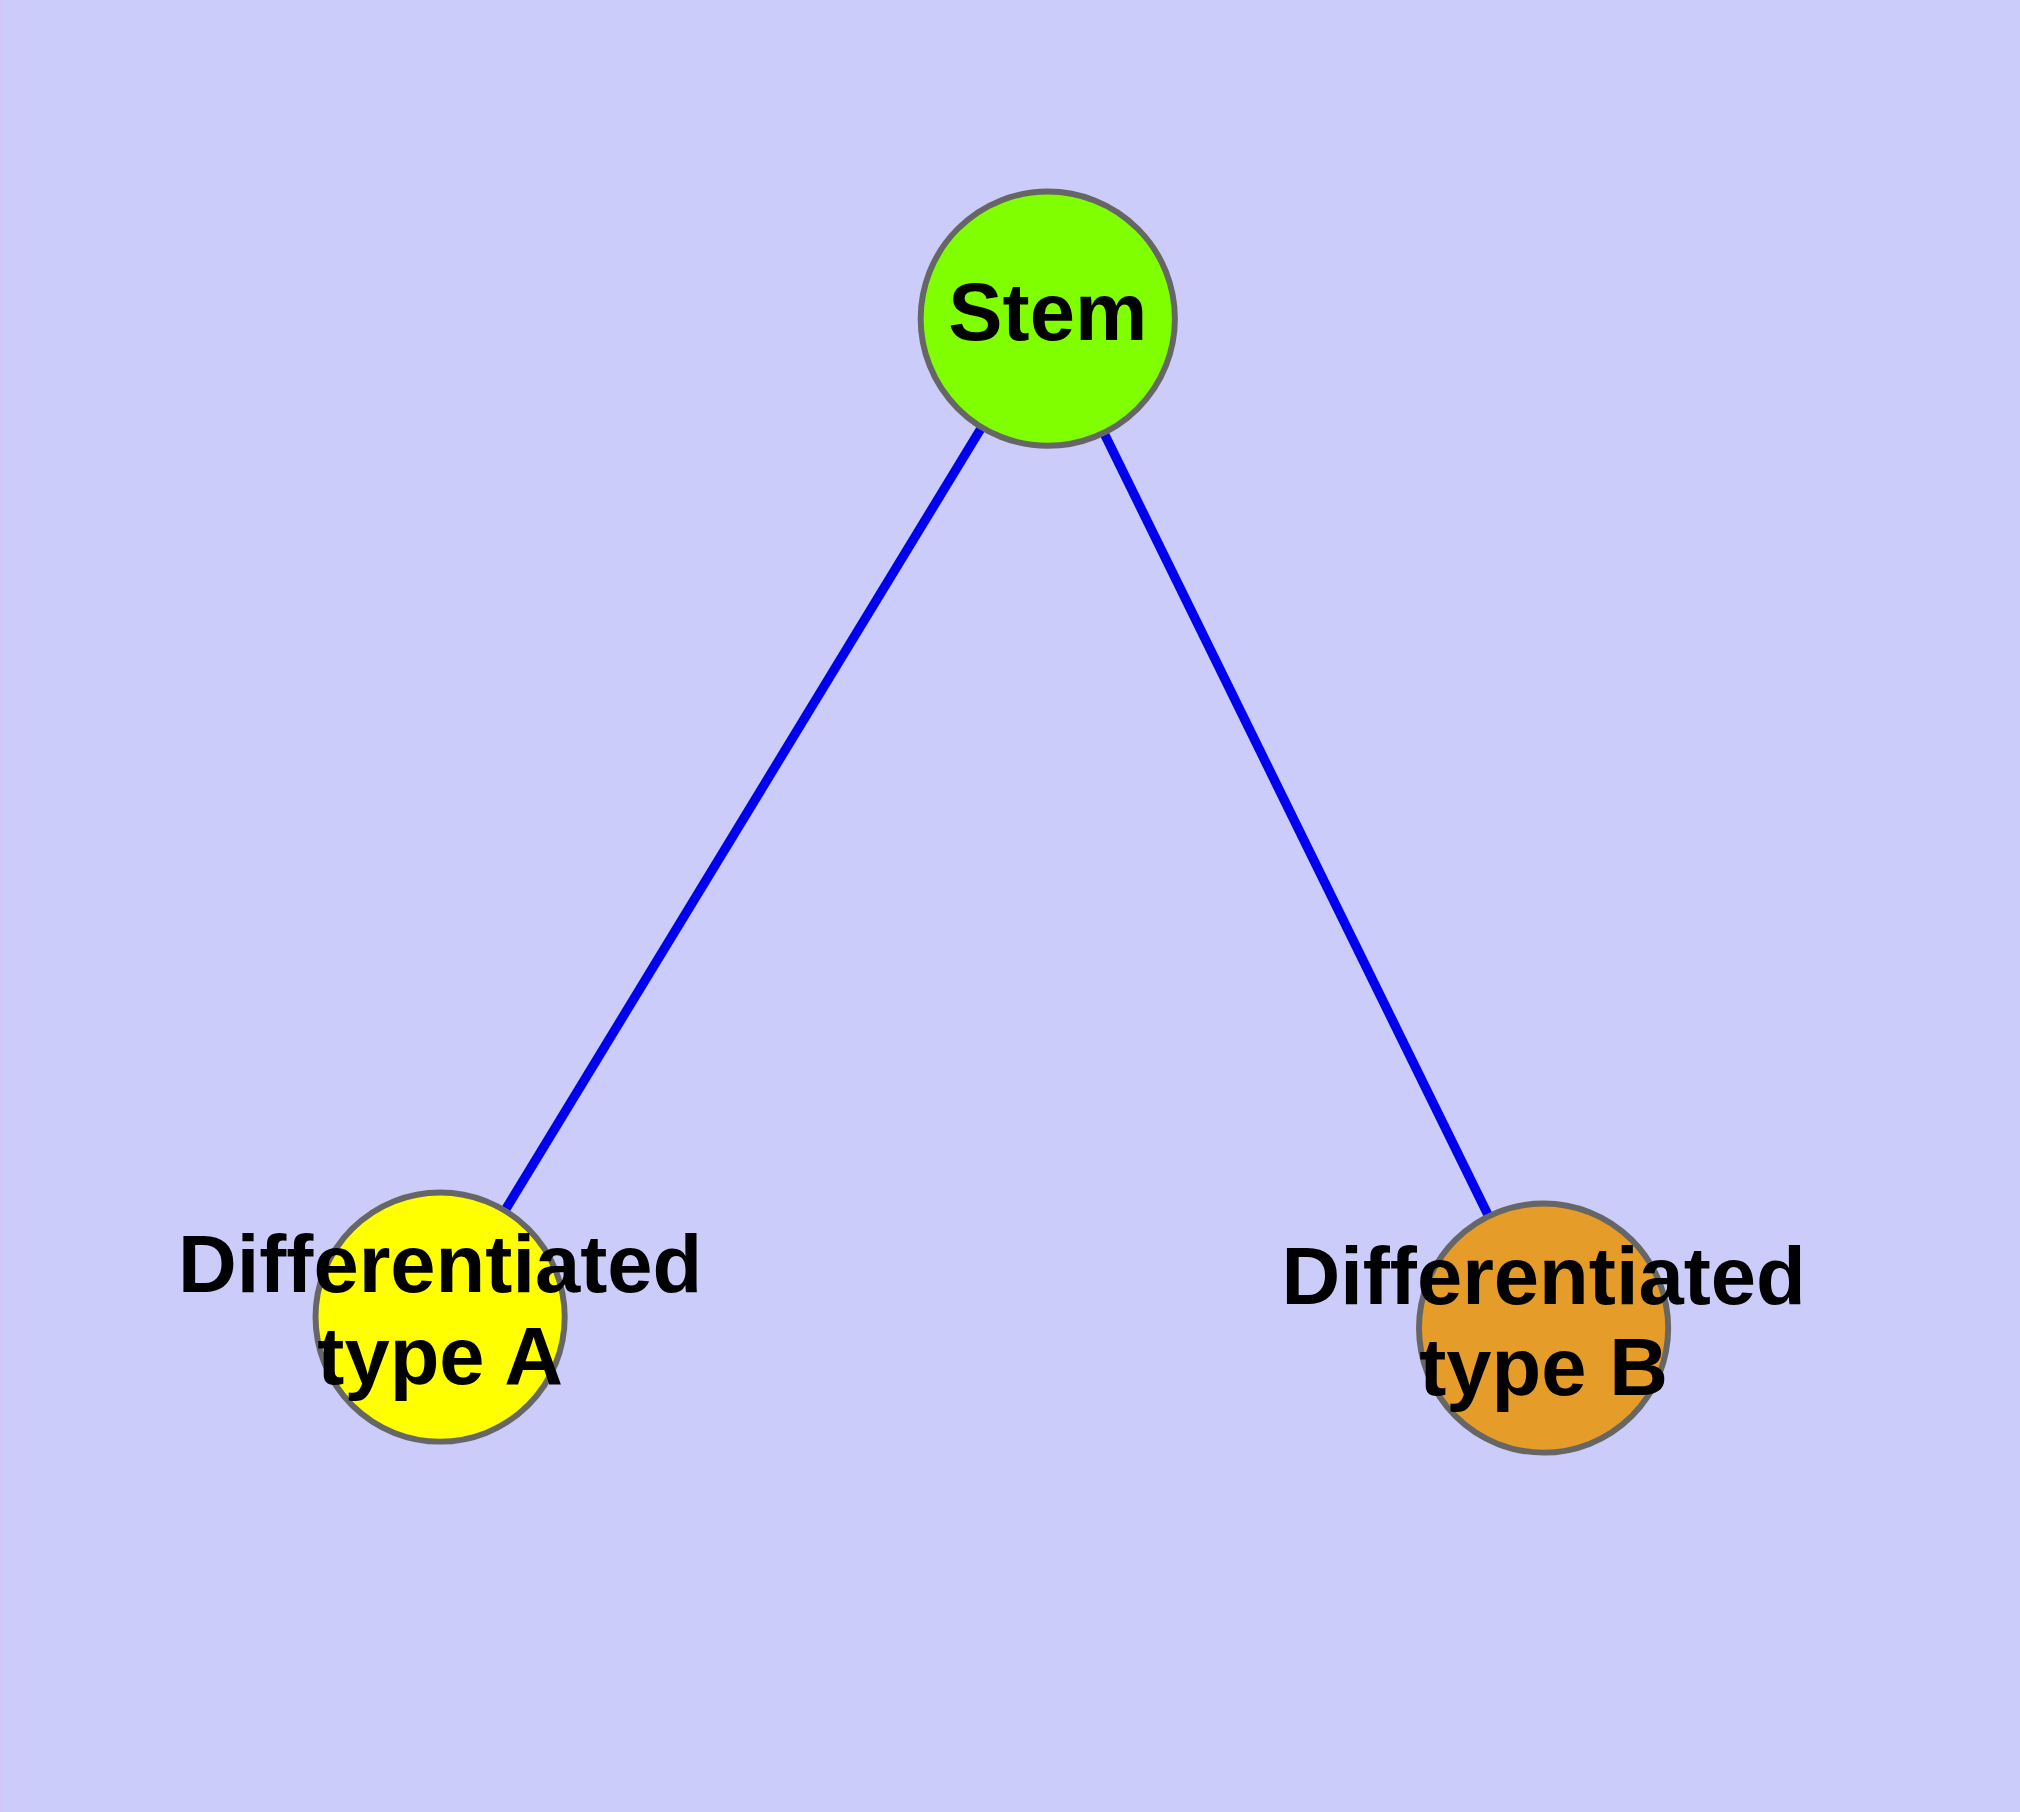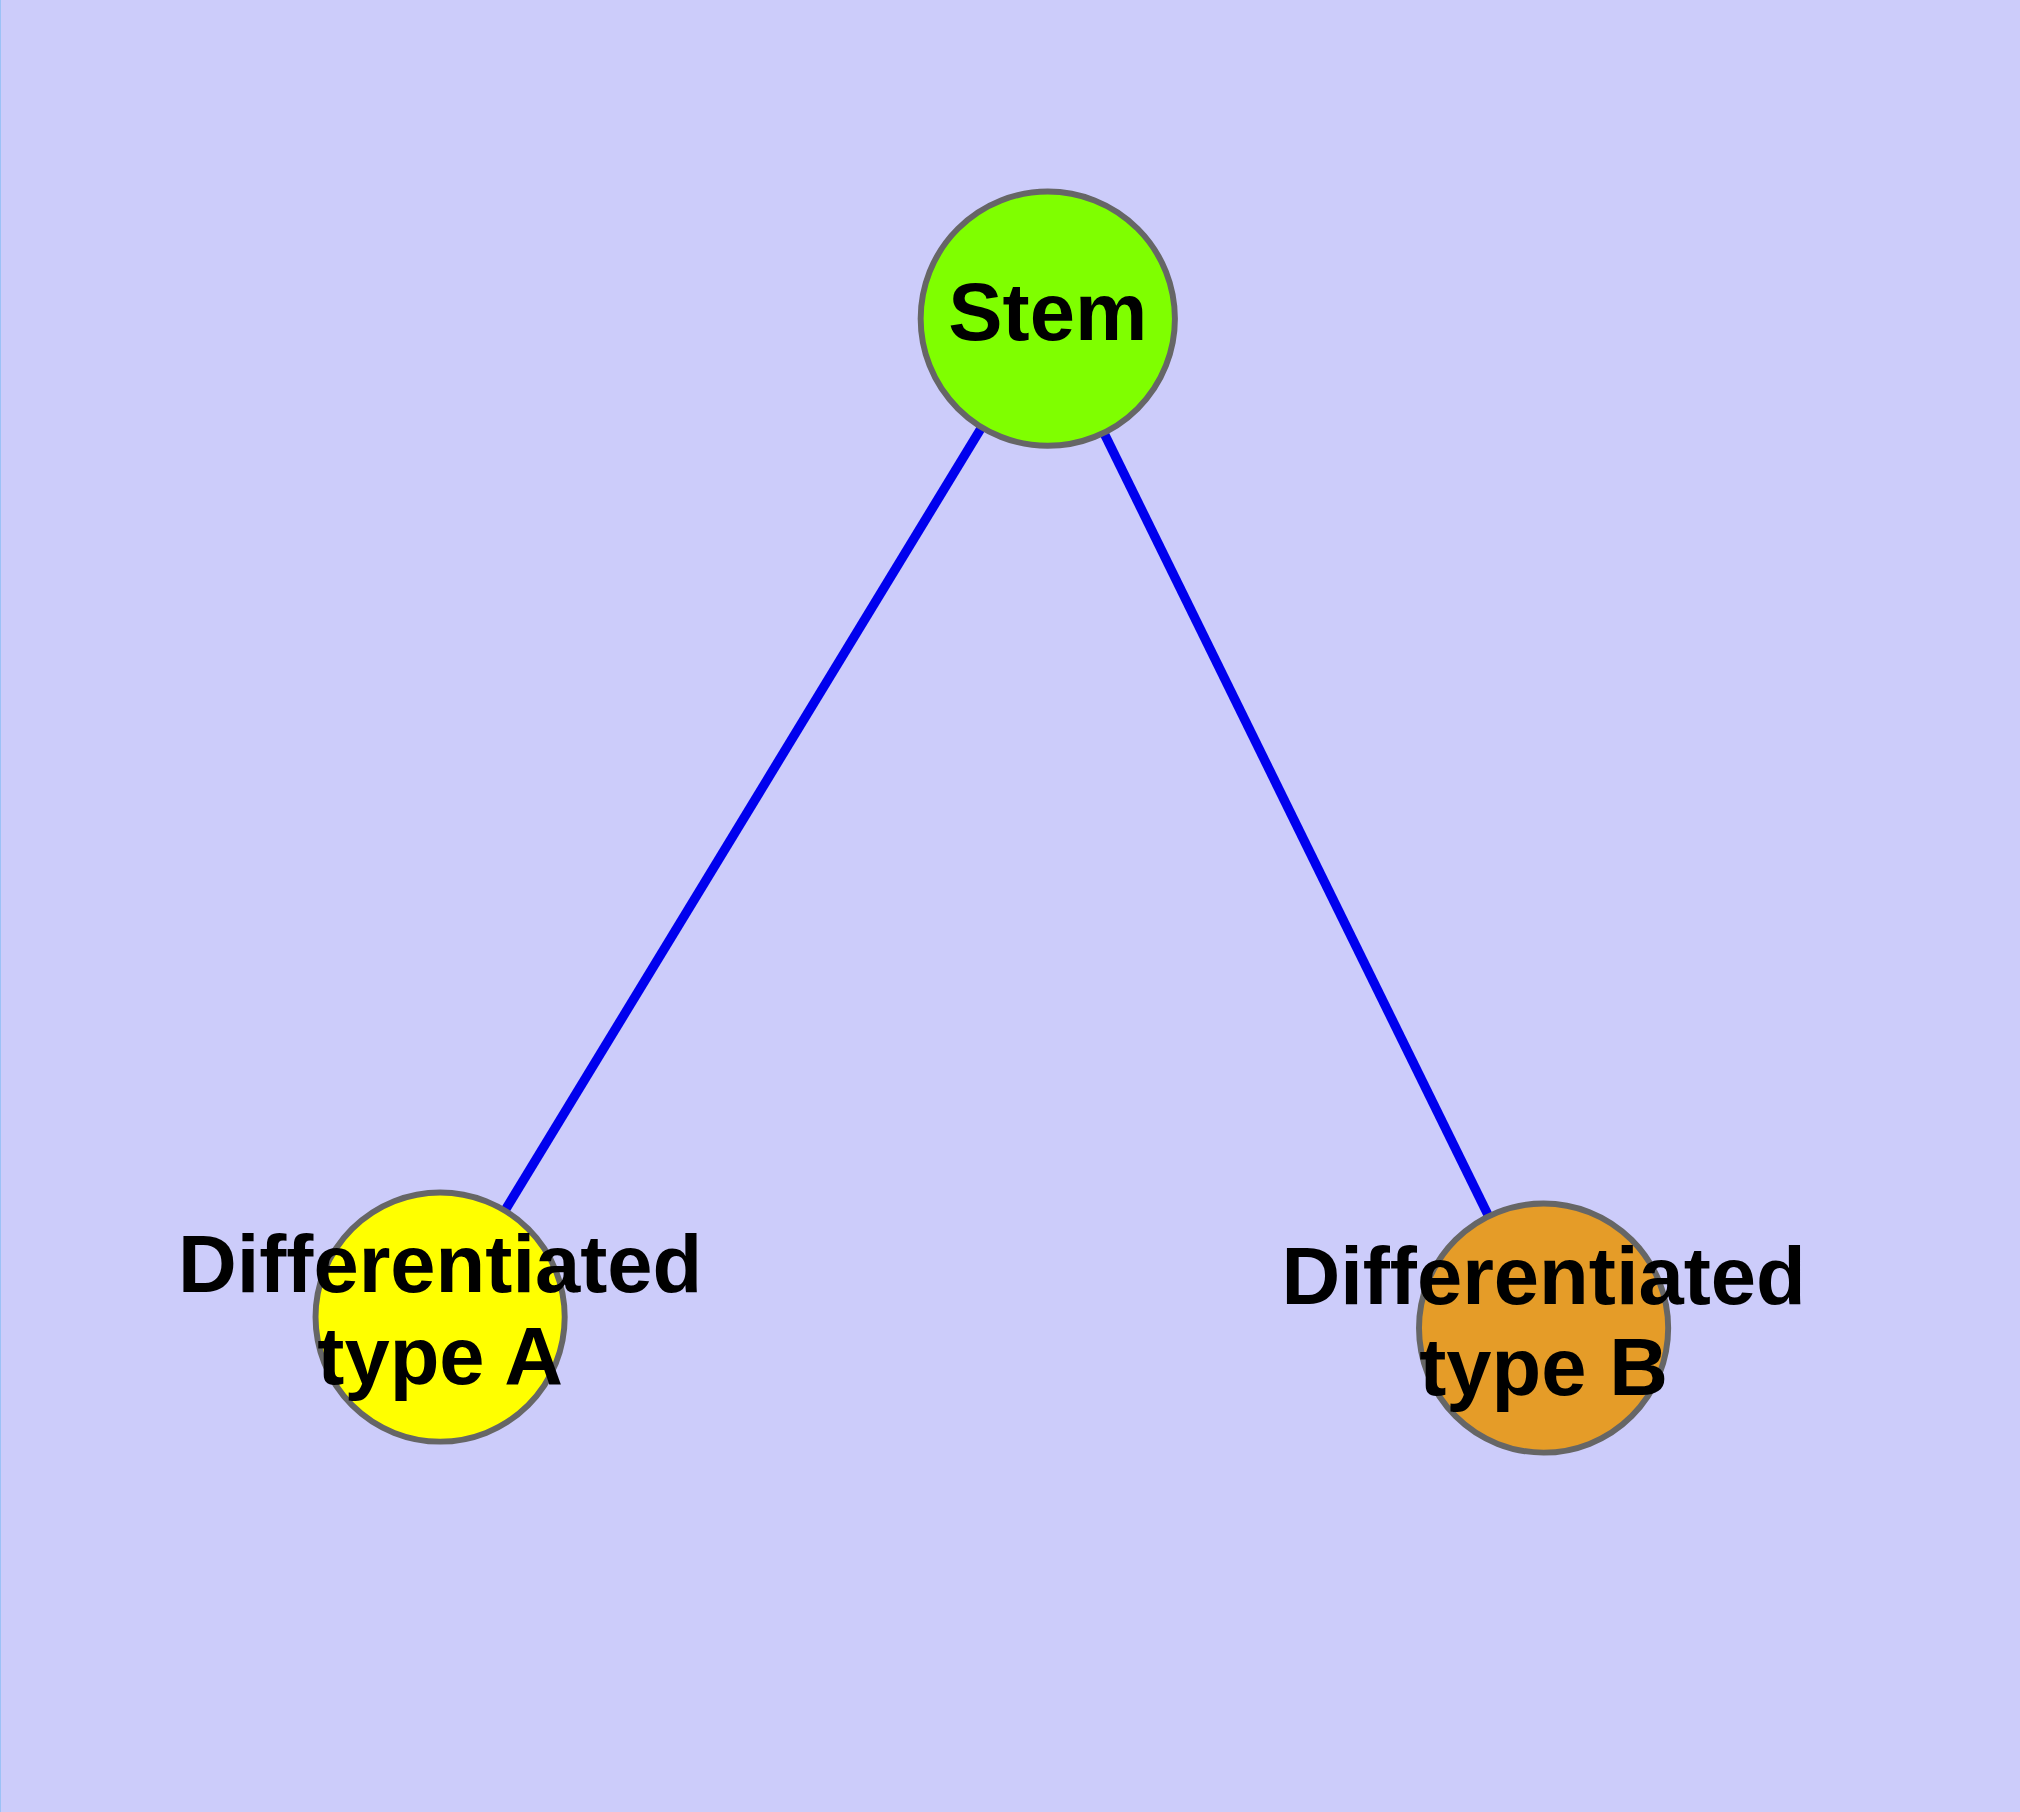--- a/index.html
+++ b/index.html
@@ -31,21 +31,21 @@
     font-weight: bold;
     fill: #000000;
     text-anchor: middle;
     dominant-baseline: middle;
     white-space: pre;
   }
 </style>
 </head>
 <body>
 
-<div id="canvas" style="width: 2021px; height: 1812px; background: #0ea5e9;">
+<div id="canvas" style="width: 2021px; height: 1812px; background: #f0abfc;">
   <svg id="graph-svg" viewBox="0 0 2384 2138" xmlns="http://www.w3.org/2000/svg" style="width: 2021px; height: 1812px;">
 
     <rect id="bg-rect" x="0" y="0" width="2384" height="2138" fill="#ccccfa"></rect>
 
     <g id="edge-layer">
       <line id="edge-0" x1="1236" y1="376" x2="519" y2="1554" stroke="#0000ee" stroke-width="11" stroke-linecap="butt"></line>
       <line id="edge-1" x1="1236" y1="376" x2="1821" y2="1567" stroke="#0000ee" stroke-width="11" stroke-linecap="butt"></line>
     </g>
 
     <g id="node-layer">

